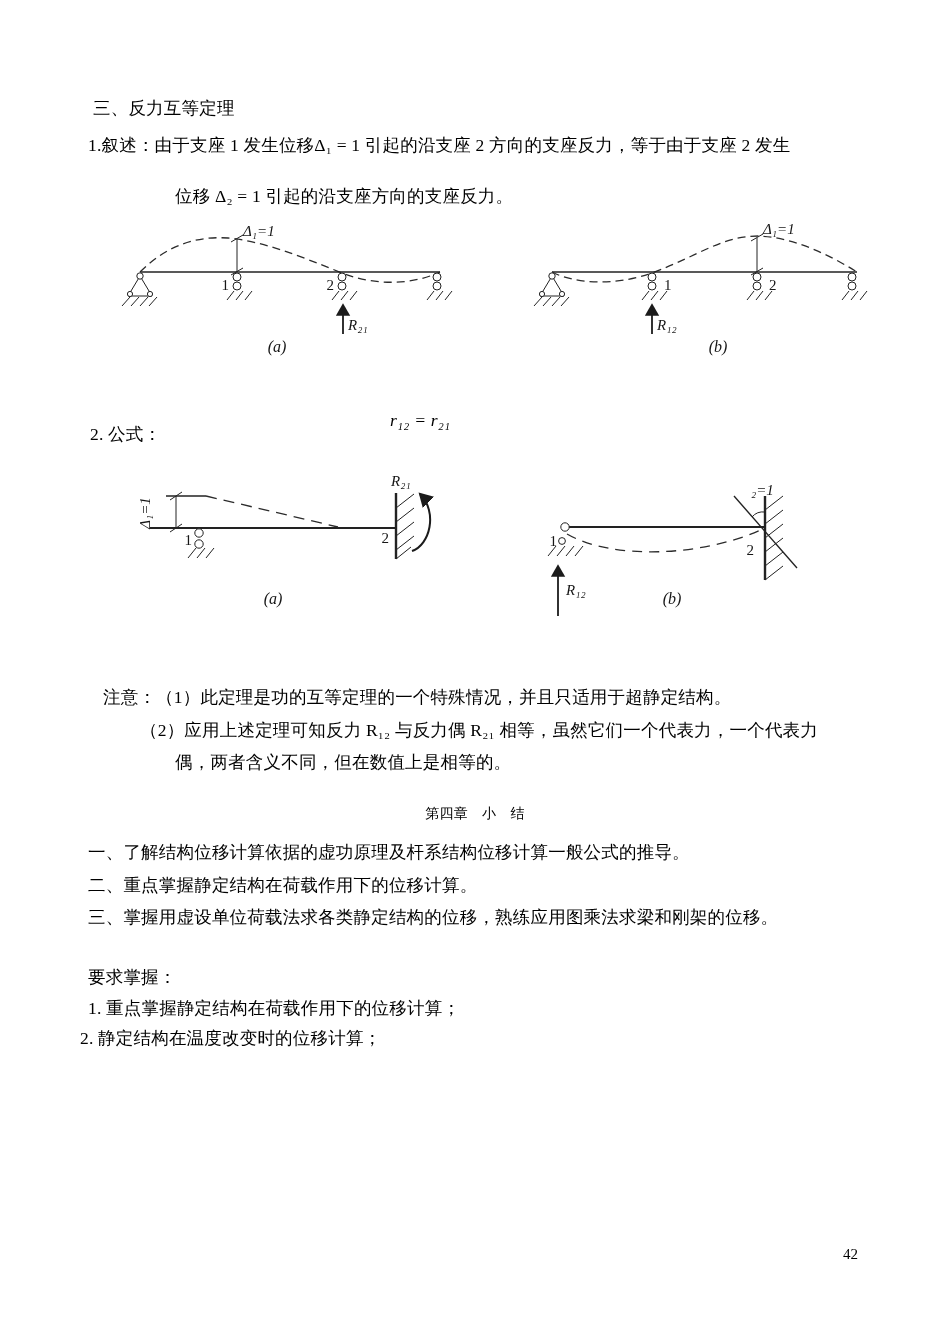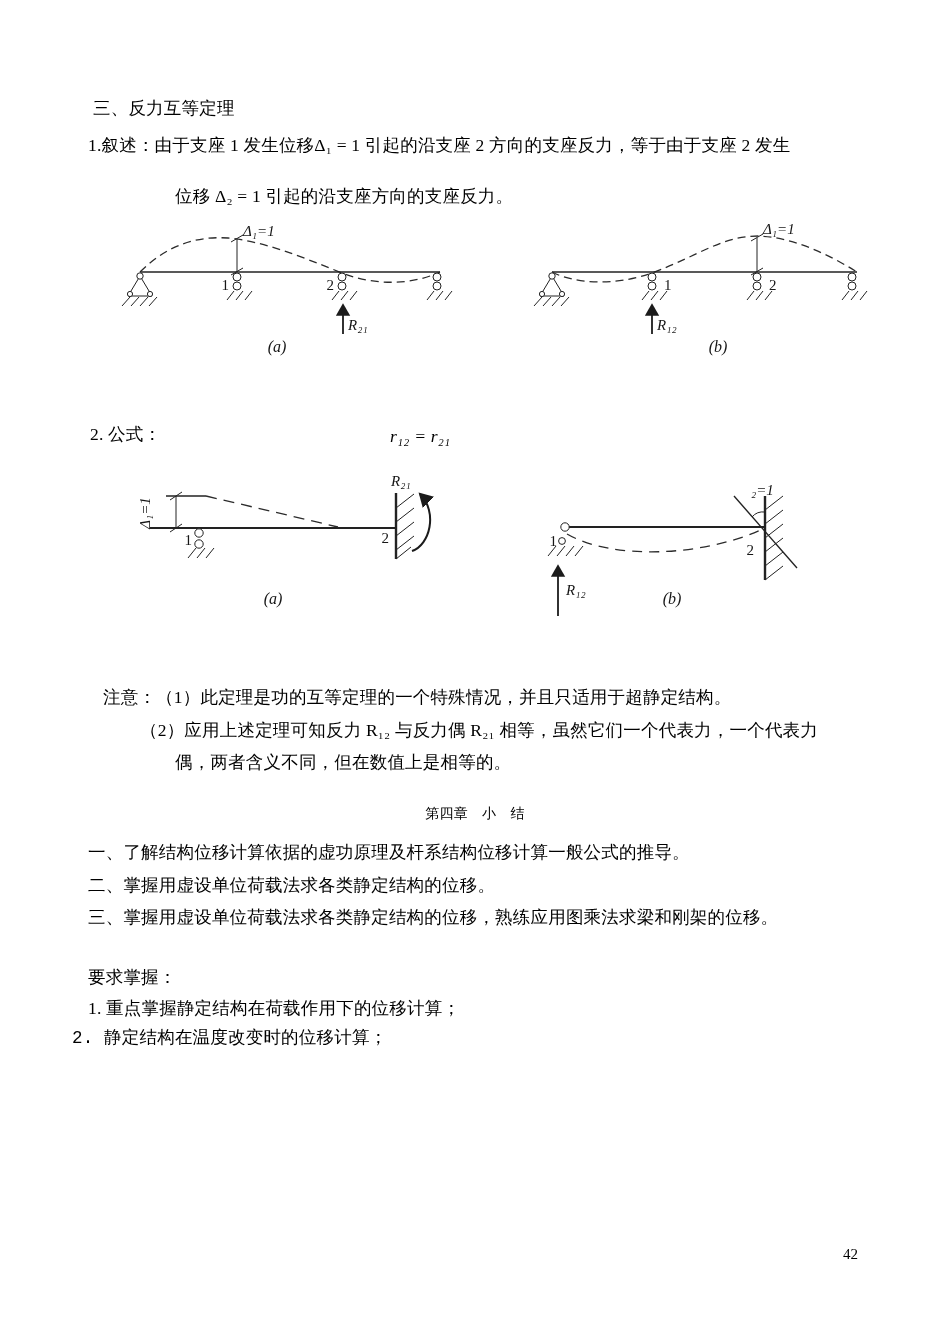--- a/index.html
+++ b/index.html
@@ -107,21 +107,21 @@
       <text class="math" x="763" y="234">Δ₁=1</text>
       <text class="lbl" x="664" y="290">1</text>
       <text class="lbl" x="769" y="290">2</text>
       <line x1="652" y1="334" x2="652" y2="305" stroke="#1b1b1b" stroke-width="1.8" marker-end="url(#ar1)"></line>
       <text class="math" x="657" y="330">R₁₂</text>
       <text class="cap" x="718" y="352" text-anchor="middle">(b)</text>
     </g>
   </svg>
 
   <div class="t" style="left:90px;top:424px;">2. 公式：</div>
-  <div class="t it" style="left:390px;top:426px;">r₁₂ = r₂₁</div>
+  <div class="t it" style="left:390px;top:410px;">r₁₂ = r₂₁</div>
 
   <svg class="fig" style="top:455px;" width="950" height="170" viewBox="0 455 950 170">
     <defs>
       <marker id="ar2" markerWidth="9" markerHeight="9" refX="6" refY="4" orient="auto">
         <path d="M0,0 L7,4 L0,8 Z" fill="#1b1b1b"></path>
       </marker>
     </defs>
 
     <g>
       <line x1="150" y1="528" x2="396" y2="528" stroke="#222" stroke-width="2"></line>
@@ -172,22 +172,22 @@
       <text class="cap" x="672" y="604" text-anchor="middle">(b)</text>
     </g>
   </svg>
 
   <div class="t" style="left:103px;top:687px;">注意：（1）此定理是功的互等定理的一个特殊情况，并且只适用于超静定结构。</div>
   <div class="t" style="left:140px;top:720px;">（2）应用上述定理可知反力 R₁₂ 与反力偶 R₂₁ 相等，虽然它们一个代表力，一个代表力</div>
   <div class="t" style="left:175px;top:752px;">偶，两者含义不同，但在数值上是相等的。</div>
 
   <div class="t center" style="top:806px;font-size:14px;">第四章　小　结</div>
   <div class="t" style="left:88px;top:842px;text-align:center;">一、了解结构位移计算依据的虚功原理及杆系结构位移计算一般公式的推导。</div>
-  <div class="t" style="left:88px;top:875px;">二、掌握用虚设单位荷载法求各类静定结构的位移。</div>
+  <div class="t" style="left:88px;top:875px;">二、重点掌握静定结构在荷载作用下的位移计算。</div>
   <div class="t" style="left:88px;top:907px;">三、掌握用虚设单位荷载法求各类静定结构的位移，熟练应用图乘法求梁和刚架的位移。</div>
 
   <div class="t" style="left:88px;top:967px;">要求掌握：</div>
   <div class="t" style="left:88px;top:998px;">1. 重点掌握静定结构在荷载作用下的位移计算；</div>
-  <div class="t" style="left:72px;top:1028px;font-family:Liberation Mono, monospace;">2. 静定结构在温度改变时的位移计算；</div>
+  <div class="t" style="left:80px;top:1028px;">2. 静定结构在温度改变时的位移计算；</div>
 
   <div class="pagenum" style="left:843px;top:1246px;">42</div>
 
 </div>
 
 </body></html>

